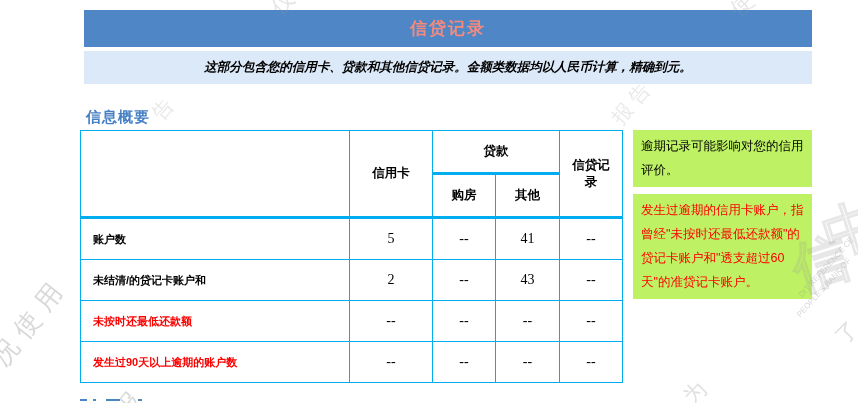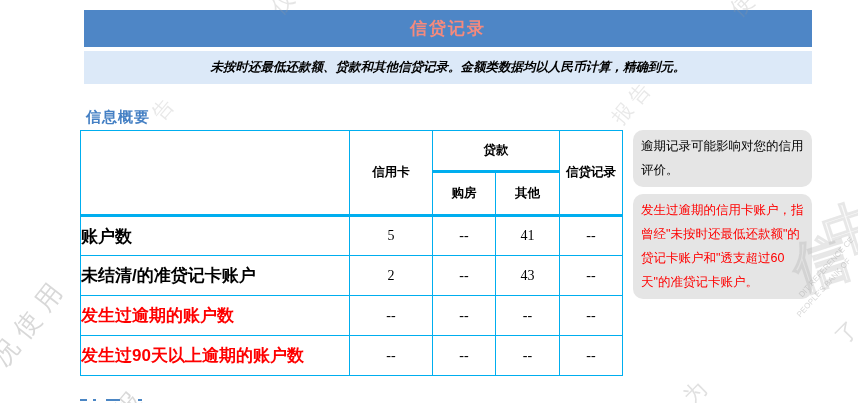--- a/index.html
+++ b/index.html
@@ -14,31 +14,31 @@
                 display:flex;align-items:center;justify-content:center;}
   .subtitle-bar .s{font-size:12.5px;font-weight:bold;font-style:italic;color:#000;}
 
   
   .summary-heading{position:absolute;left:78px;top:100px;margin:8px;font-size:15px;font-weight:bold;
                    color:#4580c4;letter-spacing:1px;}
 
   
   .tbl-wrap{position:absolute;left:80px;top:130px;}
   table.summary{border-collapse:collapse;table-layout:fixed;background:transparent;}
-  table.summary th,table.summary td{border:1px solid #00aeef;padding:0;box-sizing:border-box;}
+  table.summary th,table.summary td{border:1px solid #00aeef;padding:12px;box-sizing:border-box;}
   table.summary th{font-size:12.5px;font-weight:bold;text-align:center;}
-  td.lbl{font-size:17px;font-weight:bold;text-align:left;padding-left:8px;}
+  td.lbl{font-size:11px;font-weight:bold;text-align:left;padding-left:8px;}
   td.val{font-family:"Liberation Serif",serif;font-size:14px;text-align:center;}
   tr.alert td.lbl{color:#fe0000;}
   .thick{border-bottom-width:3px !important;}
 
   
   .notes{position:absolute;left:633px;top:130px;width:179px;}
-  .note{background:#e5e5e5;font-size:12.5px;line-height:24px;padding:4px 8px 5px 8px;
-        margin-bottom:7px;color:#000;border-radius:10px;}
+  .note{background:#bef264;font-size:12.5px;line-height:24px;padding:4px 8px 5px 8px;
+        margin-bottom:7px;color:#000;}
   .note.alert{color:#fe0000;}
 
   
   .clipped-heading{position:absolute;left:78px;top:399px;width:120px;height:4px;overflow:hidden;}
   .clipped-heading i{position:absolute;top:0;height:2px;background:#4b86c4;display:block;}
   .clipped-heading i:nth-child(1){left:2px;width:7px;}
   .clipped-heading i:nth-child(2){left:15px;width:3px;}
   .clipped-heading i:nth-child(3){left:28px;width:14px;}
   .clipped-heading i:nth-child(4){left:60px;width:4px;}
 
@@ -75,21 +75,21 @@
   <span class="wm wm8">仅</span>
   <span class="wm wm9">使</span>
   <span class="wm wm10">为</span>
   <span class="wm wm11">了</span>
 
   <div class="title-bar">
     <span class="t">信贷记录</span>
   </div>
 
   <div class="subtitle-bar">
-    <span class="s">未按时还最低还款额、贷款和其他信贷记录。金额类数据均以人民币计算，精确到元。</span>
+    <span class="s">这部分包含您的信用卡、贷款和其他信贷记录。金额类数据均以人民币计算，精确到元。</span>
   </div>
 
   <h2 class="summary-heading">信息概要</h2>
 
   <div class="tbl-wrap">
     <table class="summary">
       <colgroup>
         <col style="width:269px">
           <col style="width:83px">
           <col style="width:63px">
@@ -110,28 +110,28 @@
       </thead>
       <tbody>
         <tr style="height:40px">
           <td class="lbl">账户数</td>
           <td class="val">5</td>
           <td class="val">--</td>
           <td class="val">41</td>
           <td class="val">--</td>
         </tr>
         <tr style="height:40px">
-          <td class="lbl">未结清/的准贷记卡账户</td>
+          <td class="lbl">未结清/的贷记卡账户和</td>
           <td class="val">2</td>
           <td class="val">--</td>
           <td class="val">43</td>
           <td class="val">--</td>
         </tr>
         <tr style="height:40px" class="alert">
-          <td class="lbl">发生过逾期的账户数</td>
+          <td class="lbl">未按时还最低还款额</td>
           <td class="val">--</td>
           <td class="val">--</td>
           <td class="val">--</td>
           <td class="val">--</td>
         </tr>
         <tr style="height:40px" class="alert">
           <td class="lbl">发生过90天以上逾期的账户数</td>
           <td class="val">--</td>
           <td class="val">--</td>
           <td class="val">--</td>

